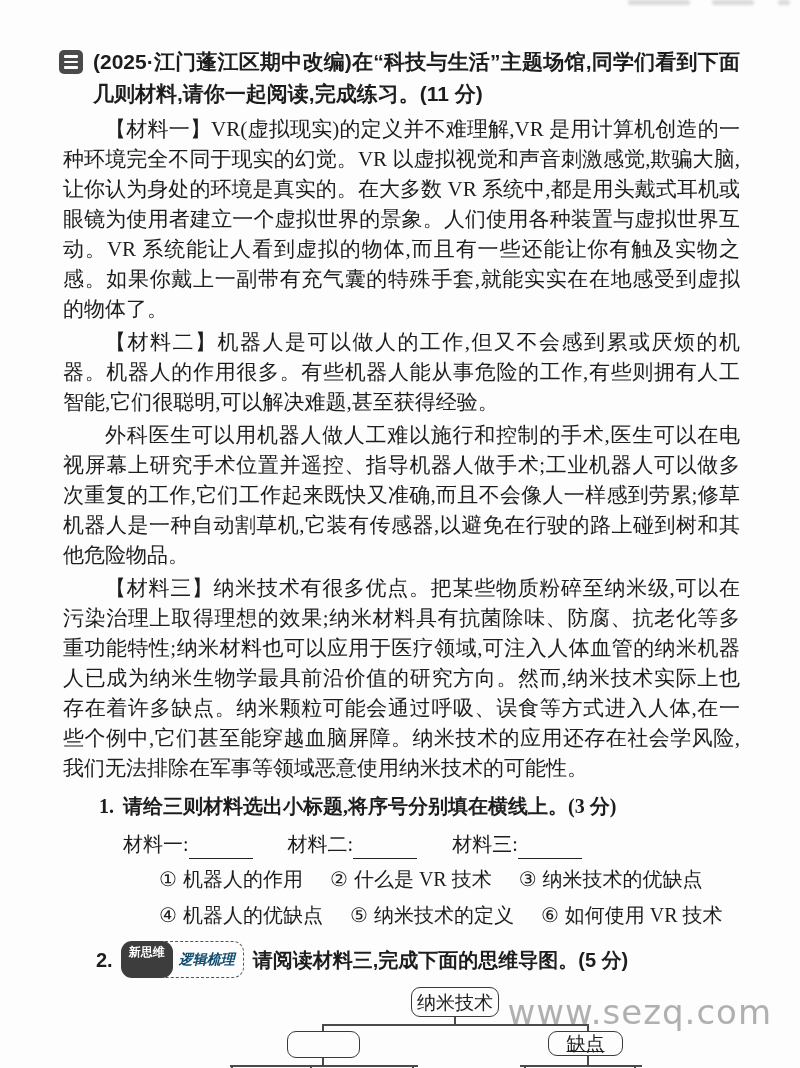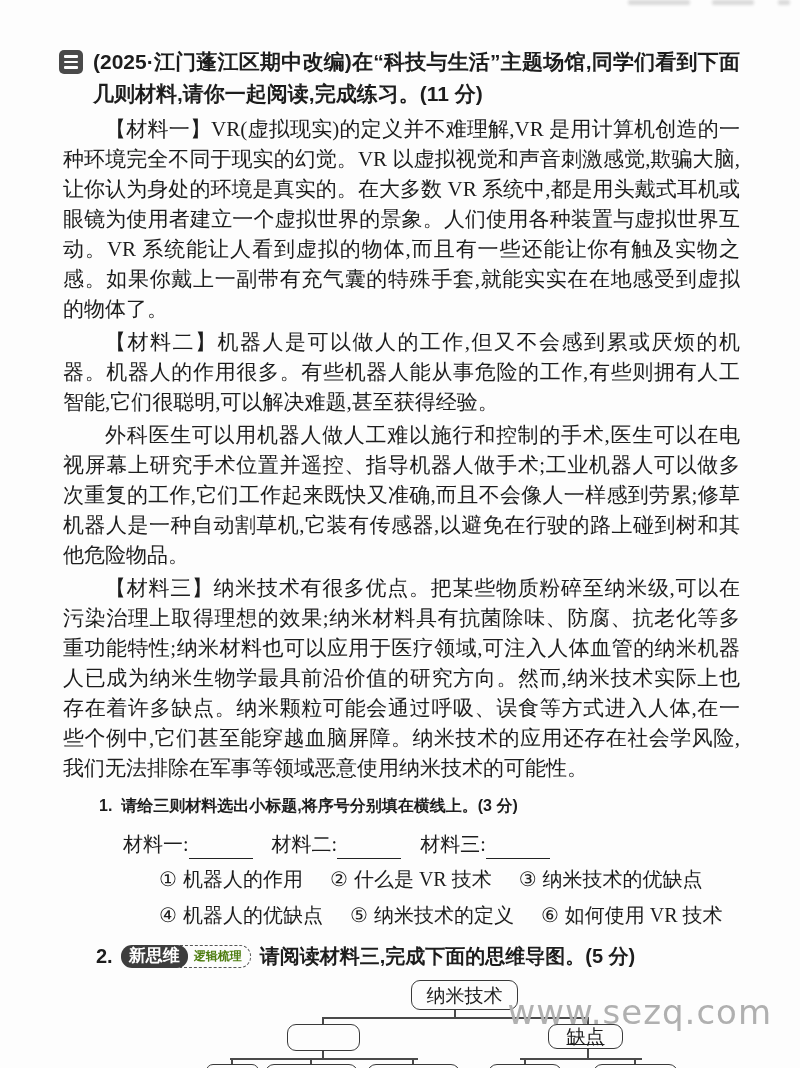--- a/index.html
+++ b/index.html
@@ -44,28 +44,28 @@
     margin: 3px 0 0 0;
     font-size: 21px;
     line-height: 30px;
     text-align: justify;
     text-indent: 2em;
   }
 
   
   .q-line {
     margin: 8px 0 0 36px;
-    font-family: Liberation Sans, sans-serif;
+    font-family: Liberation Serif, serif;
     font-weight: bold;
-    font-size: 16px;
+    font-size: 20px;
     line-height: 30px;
   }
   .q-num { margin-right: 9px; }
   .blanks-row {
-    display: flex; align-items: flex-end; gap: 19px;
+    display: flex; align-items: flex-end; gap: 35px;
     margin: 8px 0 0 60px;
     font-size: 20px; line-height: 30px;
   }
   .blank-group { display: flex; align-items: flex-end; }
   .blank-line {
     display: inline-block; width: 64px; height: 24px;
     border-bottom: 1.7px solid #222222;
   }
   .options-row {
     display: flex; gap: 27px;
@@ -80,44 +80,44 @@
     display: flex; align-items: center;
     margin: 10px 0 0 33px;
     font-family: "Liberation Sans", "DejaVu Sans", sans-serif;
     font-weight: bold; font-size: 20px; line-height: 30px;
     white-space: nowrap;
   }
   .q2-row .q-num { margin-right: 8px; }
   .badge-wrap { display: inline-flex; align-items: stretch; margin-right: 9px; }
   .badge-primary {
     background: #3d3d3d; color: #ffffff;
-    border-radius: 11px; padding: 1px 8px 2px 8px;
-    font-size: 17px; font-weight: bold; line-height: 20px;
+    border-radius: 11px; padding: 1px 8px 16px 8px;
+    font-size: 12px; font-weight: bold; line-height: 20px;
     position: relative; z-index: 2;
   }
   .badge-secondary {
     border: 1.6px dashed #555555; border-left: none;
     border-radius: 0 11px 11px 0;
     margin-left: -8px; padding: 0 8px 1px 14px;
-    font-size: 12px; font-weight: bold;
-    color: #4d7c0f; line-height: 20px;
+    font-size: 14px; font-style: italic; font-weight: bold;
+    color: #0c4a6e; line-height: 20px;
     display: flex; align-items: center;
   }
 
   
   .diagram { position: relative; width: 800px; height: 148px; margin-top: 6px; }
   .dbox {
     position: absolute;
     border: 1.4px solid #3a3a3a; border-radius: 9px;
     background: #fdfdfd;
     display: flex; flex-direction: column; align-items: center; justify-content: center;
     font-size: 19px; line-height: 23px; text-align: center;
   }
   .dline { position: absolute; background: #4a4a4a; }
-  .root-box  { left: 411px; top: 3px;  width: 107px; height: 30px; }
+  .root-box  { left: 411px; top: 3px;  width: 88px; height: 30px; }
   .l1-box    { left: 287px; top: 47px; width: 73px; height: 27px; }
   .r1-box    { left: 548px; top: 47px; width: 75px; height: 25px; text-decoration: underline; }
   .leafA     { left: 206px; top: 87px; width: 53px; height: 52px; border-radius: 7px; font-size: 17px; line-height: 24px; }
   .leafB     { left: 265px; top: 87px; width: 93px; height: 52px; }
   .leafC     { left: 367px; top: 87px; width: 93px; height: 52px; }
   .leafD     { left: 488px; top: 87px; width: 74px; height: 52px; }
   .leafE     { left: 593px; top: 87px; width: 85px; height: 52px; }
   .v1  { left: 454px; top: 33px; width: 1.6px; height: 8px; }
   .h1  { left: 322px; top: 40px; width: 266px; height: 1.6px; }
   .vL1 { left: 322px; top: 40px; width: 1.6px; height: 8px; }

